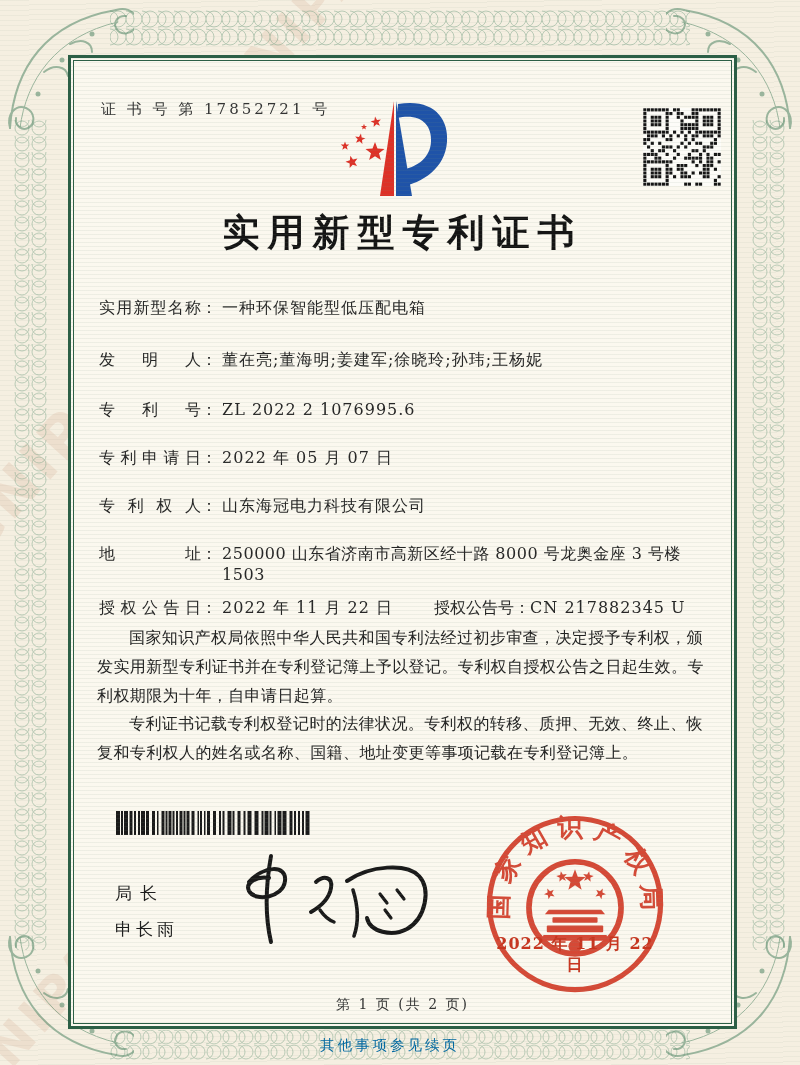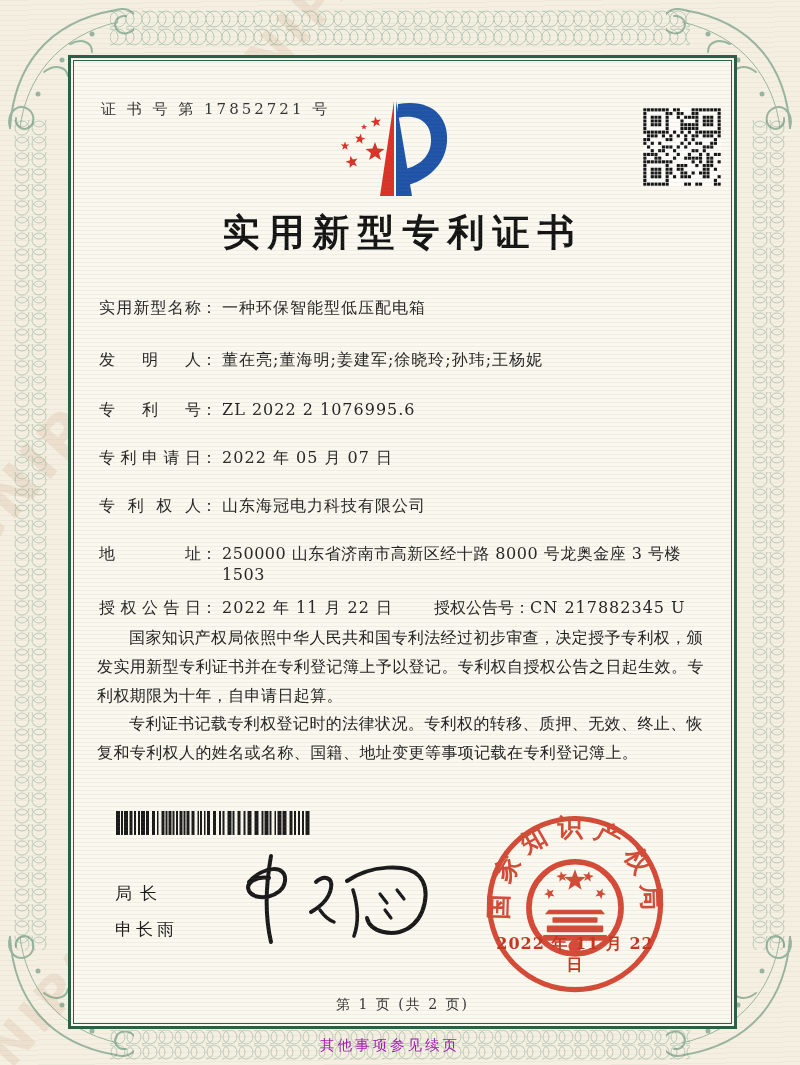--- a/index.html
+++ b/index.html
@@ -59,21 +59,21 @@
   .barcode{position:absolute;left:44px;top:753px;width:198px;height:24px;}
   .juzhang{position:absolute;left:44px;top:824px;font-size:17px;letter-spacing:8px;color:#1c1c1c;}
   .juname{position:absolute;left:44px;top:860px;font-size:17px;letter-spacing:4px;color:#1c1c1c;}
   .sig{position:absolute;left:148px;top:792px;width:224px;height:98px;}
   .seal{position:absolute;left:410px;top:752px;width:188px;height:188px;}
   .seal-date{
     position:absolute;left:414px;top:876px;width:180px;text-align:center;
     color:#c8351f;font-weight:700;font-size:16px;letter-spacing:1px;
   }
   .pageinfo{position:absolute;left:0;top:938px;width:100%;text-align:center;font-size:14px;color:#333;letter-spacing:2px;}
-  .contnote{position:absolute;left:0;top:1036px;width:780px;text-align:center;font-size:14.5px;color:#a21caf;letter-spacing:3px;}
+  .contnote{position:absolute;left:0;top:1036px;width:780px;text-align:center;font-size:14.5px;color:#0369a1;letter-spacing:3px;}
 </style>
 </head>
 <body>
 
 <div class="page">
 
   <div class="watermark" style="left:195px;top:0px;font-size:52px;">CNIPA</div>
   <div class="watermark" style="left:470px;top:300px;font-size:58px;">CNIPA</div>
   <div class="watermark" style="left:-70px;top:430px;font-size:58px;">CNIPA</div>
   <div class="watermark" style="left:250px;top:640px;font-size:54px;">CNIPA</div>

